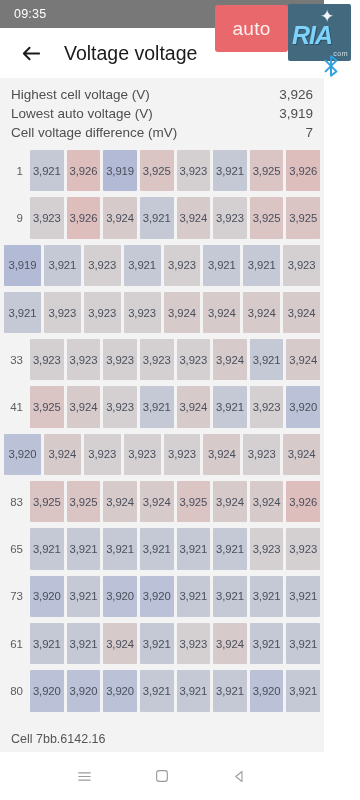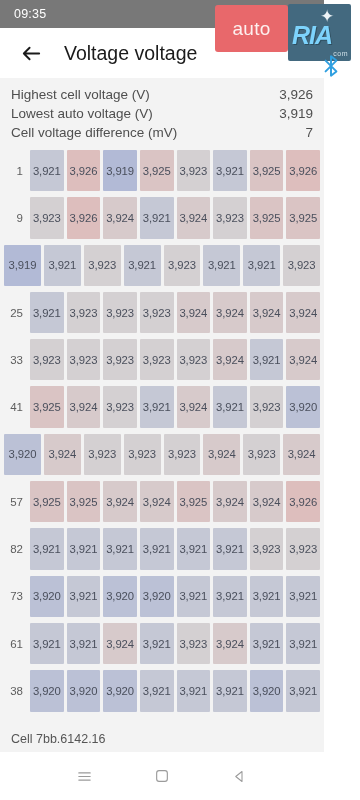--- a/index.html
+++ b/index.html
@@ -180,21 +180,20 @@
           <div class="cell" style="background: rgb(197, 200, 213);">3,921</div>
           <div class="cell" style="background: rgb(212, 208, 210);">3,923</div>
           <div class="cell" style="background: rgb(197, 200, 213);">3,921</div>
           <div class="cell" style="background: rgb(212, 208, 210);">3,923</div>
           <div class="cell" style="background: rgb(197, 200, 213);">3,921</div>
           <div class="cell" style="background: rgb(197, 200, 213);">3,921</div>
           <div class="cell" style="background: rgb(212, 208, 210);">3,923</div>
         </div>
       </div>
       <div class="heat-row">
-        <div class="row-label">25</div>
         <div class="cells">
           <div class="cell" style="background: rgb(197, 200, 213);">3,921</div>
           <div class="cell" style="background: rgb(212, 208, 210);">3,923</div>
           <div class="cell" style="background: rgb(212, 208, 210);">3,923</div>
           <div class="cell" style="background: rgb(212, 208, 210);">3,923</div>
           <div class="cell" style="background: rgb(215, 202, 203);">3,924</div>
           <div class="cell" style="background: rgb(215, 202, 203);">3,924</div>
           <div class="cell" style="background: rgb(215, 202, 203);">3,924</div>
           <div class="cell" style="background: rgb(215, 202, 203);">3,924</div>
         </div>
@@ -231,34 +230,34 @@
           <div class="cell" style="background: rgb(215, 202, 203);">3,924</div>
           <div class="cell" style="background: rgb(212, 208, 210);">3,923</div>
           <div class="cell" style="background: rgb(212, 208, 210);">3,923</div>
           <div class="cell" style="background: rgb(212, 208, 210);">3,923</div>
           <div class="cell" style="background: rgb(215, 202, 203);">3,924</div>
           <div class="cell" style="background: rgb(212, 208, 210);">3,923</div>
           <div class="cell" style="background: rgb(215, 202, 203);">3,924</div>
         </div>
       </div>
       <div class="heat-row">
-        <div class="row-label">57</div>
+        <div class="row-label">83</div>
         <div class="cells">
           <div class="cell" style="background: rgb(218, 196, 196);">3,925</div>
           <div class="cell" style="background: rgb(218, 196, 196);">3,925</div>
           <div class="cell" style="background: rgb(215, 202, 203);">3,924</div>
           <div class="cell" style="background: rgb(215, 202, 203);">3,924</div>
           <div class="cell" style="background: rgb(218, 196, 196);">3,925</div>
           <div class="cell" style="background: rgb(215, 202, 203);">3,924</div>
           <div class="cell" style="background: rgb(215, 202, 203);">3,924</div>
           <div class="cell" style="background: rgb(221, 190, 189);">3,926</div>
         </div>
       </div>
       <div class="heat-row">
-        <div class="row-label">82</div>
+        <div class="row-label">65</div>
         <div class="cells">
           <div class="cell" style="background: rgb(197, 200, 213);">3,921</div>
           <div class="cell" style="background: rgb(197, 200, 213);">3,921</div>
           <div class="cell" style="background: rgb(197, 200, 213);">3,921</div>
           <div class="cell" style="background: rgb(197, 200, 213);">3,921</div>
           <div class="cell" style="background: rgb(197, 200, 213);">3,921</div>
           <div class="cell" style="background: rgb(197, 200, 213);">3,921</div>
           <div class="cell" style="background: rgb(212, 208, 210);">3,923</div>
           <div class="cell" style="background: rgb(212, 208, 210);">3,923</div>
         </div>
@@ -283,21 +282,21 @@
           <div class="cell" style="background: rgb(197, 200, 213);">3,921</div>
           <div class="cell" style="background: rgb(215, 202, 203);">3,924</div>
           <div class="cell" style="background: rgb(197, 200, 213);">3,921</div>
           <div class="cell" style="background: rgb(212, 208, 210);">3,923</div>
           <div class="cell" style="background: rgb(215, 202, 203);">3,924</div>
           <div class="cell" style="background: rgb(197, 200, 213);">3,921</div>
           <div class="cell" style="background: rgb(197, 200, 213);">3,921</div>
         </div>
       </div>
       <div class="heat-row">
-        <div class="row-label">38</div>
+        <div class="row-label">80</div>
         <div class="cells">
           <div class="cell" style="background: rgb(187, 193, 214);">3,920</div>
           <div class="cell" style="background: rgb(187, 193, 214);">3,920</div>
           <div class="cell" style="background: rgb(187, 193, 214);">3,920</div>
           <div class="cell" style="background: rgb(197, 200, 213);">3,921</div>
           <div class="cell" style="background: rgb(197, 200, 213);">3,921</div>
           <div class="cell" style="background: rgb(197, 200, 213);">3,921</div>
           <div class="cell" style="background: rgb(187, 193, 214);">3,920</div>
           <div class="cell" style="background: rgb(197, 200, 213);">3,921</div>
         </div>

